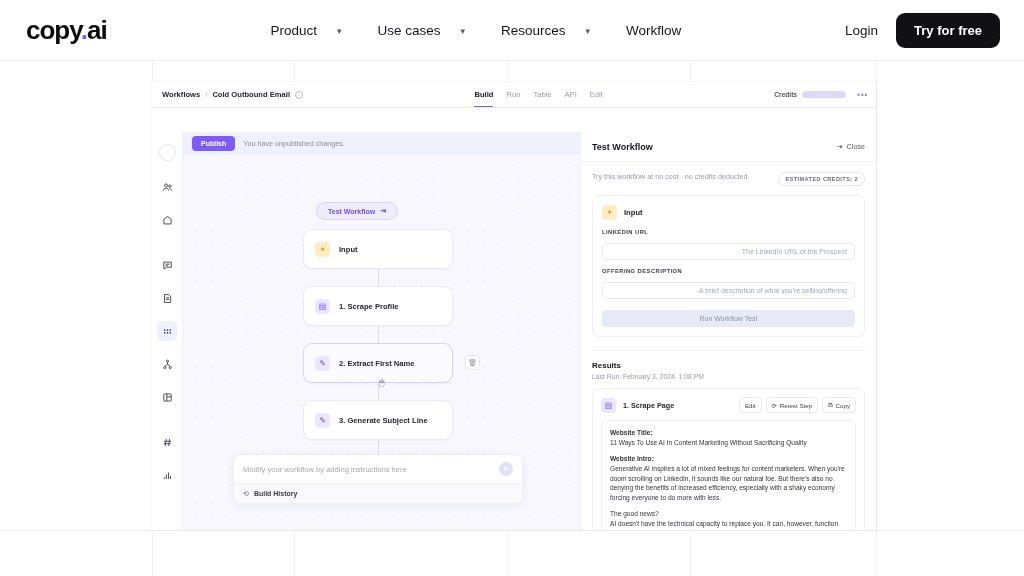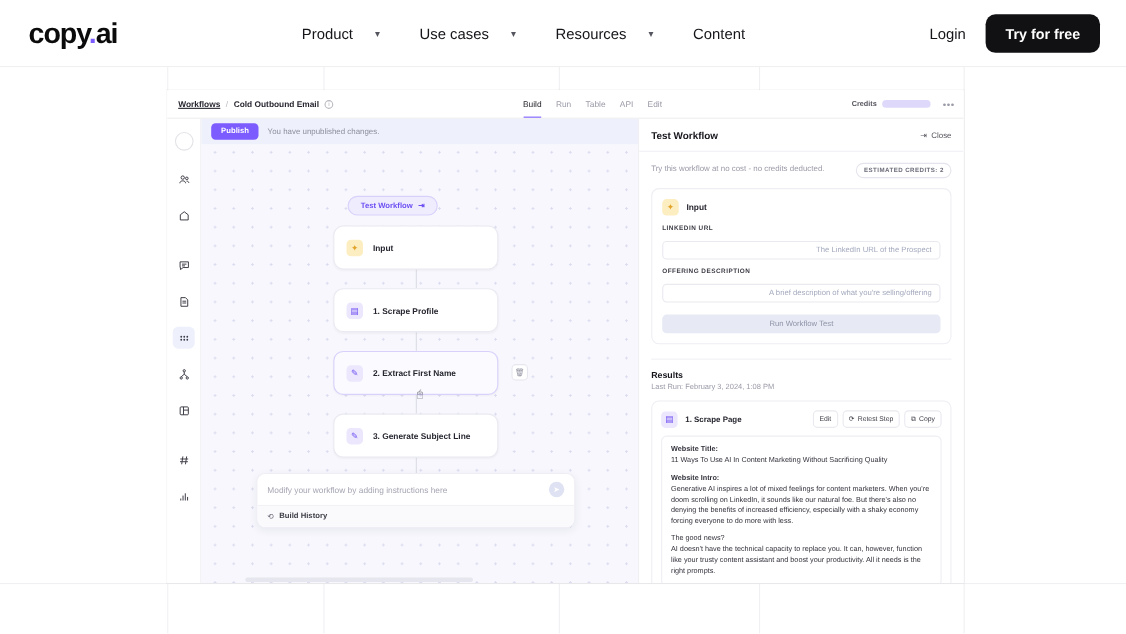--- a/index.html
+++ b/index.html
@@ -47,41 +47,41 @@
   
   .app{
     position:absolute; left:152px; top:82px; width:724px; height:448px;
     background:#fff; z-index:3; overflow:hidden;
     box-shadow:0 0 0 1px rgba(0,0,0,0.03);
   }
   .app-topbar{
     height:26px; display:flex; align-items:center;
     border-bottom:1px solid #ececed; padding:0 8px 0 10px; background:#fff;
   }
-  .crumb{ font-size:7.6px; color:#262630; font-weight:bold;text-decoration:underline; }
+  .crumb{ font-size:7.6px; color:#262630; font-weight:bold; }
   .crumb-sep{ font-size:7.6px; color:#b9b9c2; margin:0 5px; }
   .crumb-cur{ font-size:7.6px; color:#262630; font-weight:bold; }
   .info-ic{
     display:inline-flex; align-items:center; justify-content:center;
     width:8px;height:8px;border-radius:50%;border:1px solid #b9b9c2;
     color:#b9b9c2; font-size:6px; margin-left:5px; line-height:1;
   }
   .app-tabs{ display:flex; gap:13px; margin:0 auto; align-items:center; height:100%; }
   .app-tab{
     font-size:7.6px; color:#9a9aa8; height:100%;
     display:flex; align-items:center; cursor:pointer;
   }
-  .app-tab.active{ color:#1c1c24; font-weight:normal; border-bottom:1.6px solid #7c5cff; }
+  .app-tab.active{ color:#1c1c24; font-weight:bold; border-bottom:1.6px solid #7c5cff; }
   .credits-wrap{ display:flex; align-items:center; gap:5px; }
   .credits-label{ font-size:6.6px; color:#55555f; font-weight:bold; }
   .credits-bar{ width:44px; height:7px; border-radius:4px; background:#ded9fb; overflow:hidden; }
   .credits-fill{ height:100%; width:28%; background:#7c5cff; border-radius:4px; }
   .dots-btn{ font-size:9px; color:#9a9aa8; letter-spacing:0.5px; margin-left:6px; cursor:pointer; }
 
-  .app-body{ display:flex; height:calc(100% - 26px); }
+  .app-body{ display:flex; height:calc(100% - 26px);margin-top:24px; }
 
   
   .rail{
     width:31px; background:#fff; border-right:1px solid #f0f0f3;
     display:flex; flex-direction:column; align-items:center;
     padding-top:12px; gap:0;
   }
   .rail .avatar{
     width:17px;height:17px;border-radius:50%;
     border:1px solid #e3e3e8; background:#fff; margin-bottom:16px;
@@ -255,21 +255,21 @@
     </div>
     <div class="nav-link">
       <span>Use cases</span>
       <span class="caret">▾</span>
     </div>
     <div class="nav-link">
       <span>Resources</span>
       <span class="caret">▾</span>
     </div>
     <div class="nav-link">
-      <span>Content</span>
+      <span>Workflow</span>
     </div>
   </div>
 
   <div class="nav-right">
     <div class="login">Login</div>
     <button class="try-btn">Try for free</button>
   </div>
 </div>
 
 <div class="app">

